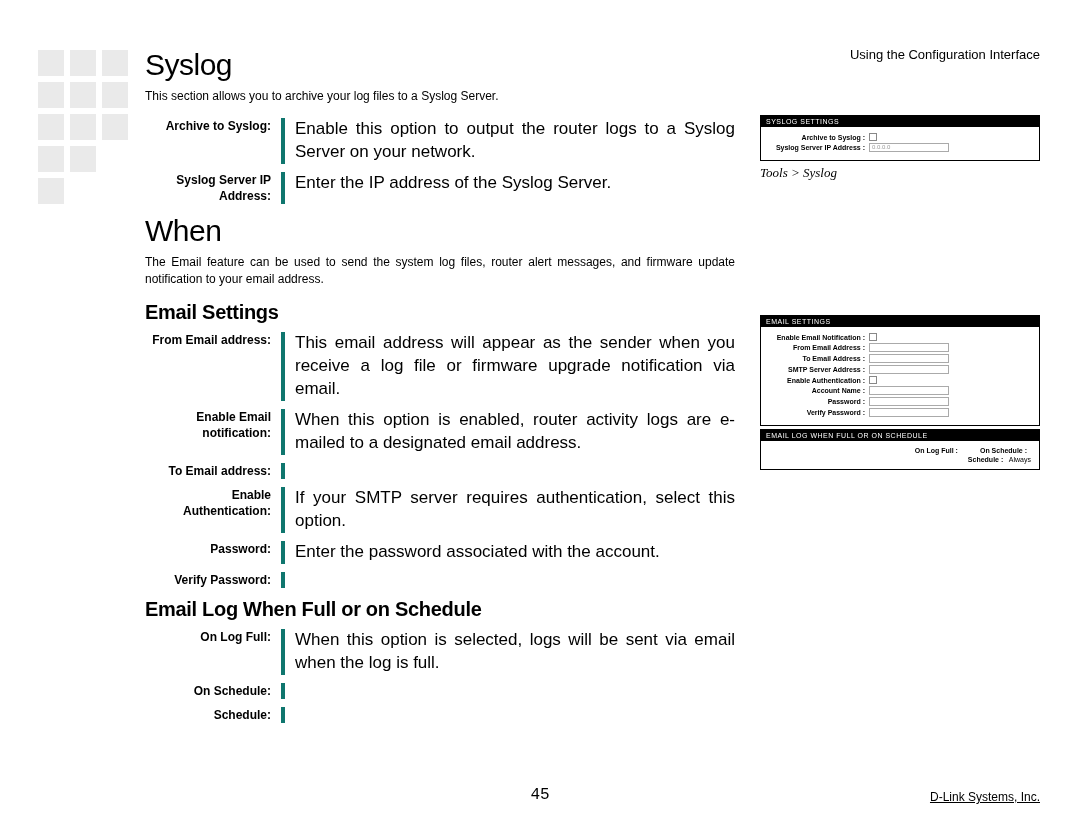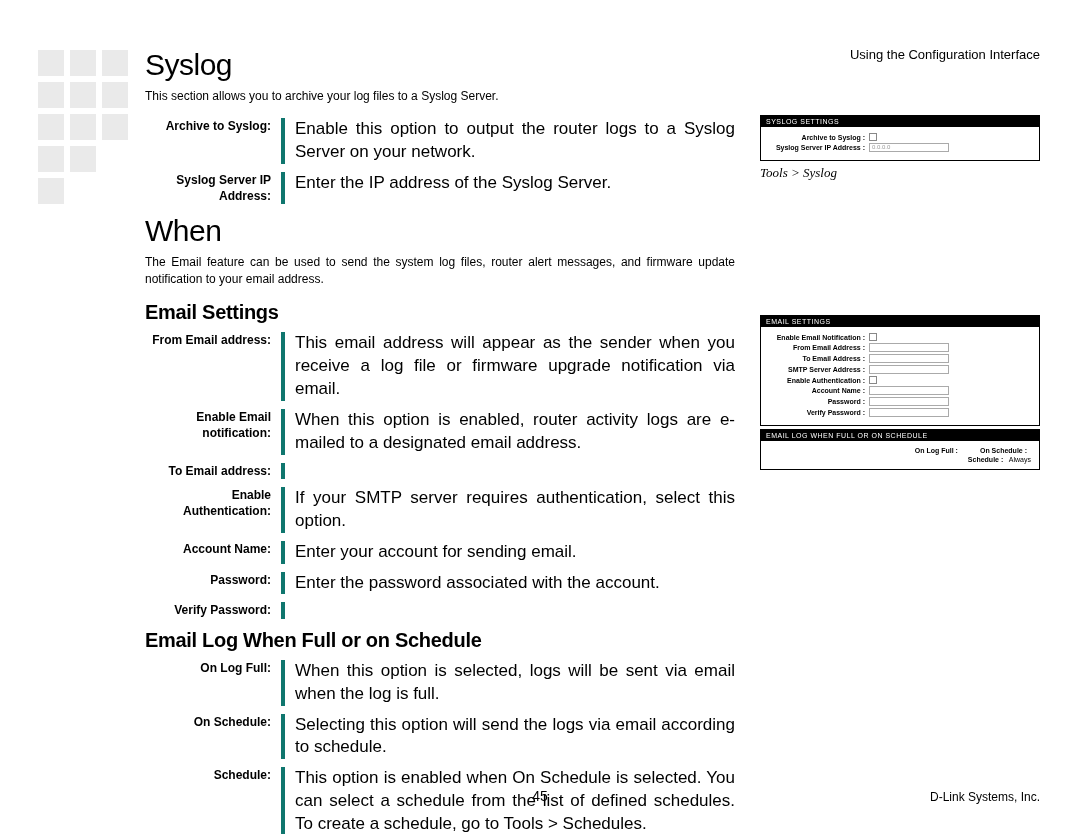--- a/index.html
+++ b/index.html
@@ -72,27 +72,29 @@
     padding-left: 10px;
     font-size: 17px;
     line-height: 1.35;
     text-align: justify;
   }
   .footer-pg {
     position: absolute;
     bottom: 30px;
     left: 50%;
     transform: translateX(-50%);
-    font-size: 14px;
+    font-size: 16px;
+    font-family: Liberation Mono, monospace;
   }
   .footer-right {
     position: absolute;
     bottom: 30px;
     right: 40px;
     font-size: 12px;
+    text-decoration: underline;
   }
   .fig {
     position: absolute;
     right: 40px;
     width: 280px;
   }
   .fig1 { top: 115px; }
   .fig2 { top: 315px; }
   .panel {
     border: 1px solid #000;
@@ -184,43 +186,37 @@
       <div class="defdesc">When this option is enabled, router activity logs are e-mailed to a designated email address.</div>
     </div>
   <div class="defrow">
       <div class="defterm">To Email address:</div>
     </div>
   <div class="defrow">
       <div class="defterm">Enable Authentication:</div>
       <div class="defdesc">If your SMTP server requires authentication, select this option.</div>
     </div>
   <div class="defrow">
-      <div class="defterm">Account Name:</div>
-      <div class="defdesc">Enter your account for sending email.</div>
-    </div>
-  <div class="defrow">
       <div class="defterm">Password:</div>
       <div class="defdesc">Enter the password associated with the account.</div>
     </div>
   <div class="defrow">
       <div class="defterm">Verify Password:</div>
     </div>
 
   <h2 class="subsection">Email Log When Full or on Schedule</h2>
   <div class="defrow">
       <div class="defterm">On Log Full:</div>
       <div class="defdesc">When this option is selected, logs will be sent via email when the log is full.</div>
     </div>
   <div class="defrow">
       <div class="defterm">On Schedule:</div>
-      <div class="defdesc">Selecting this option will send the logs via email according to schedule.</div>
     </div>
   <div class="defrow">
       <div class="defterm">Schedule:</div>
-      <div class="defdesc">This option is enabled when On Schedule is selected. You can select a schedule from the list of defined schedules. To create a schedule, go to Tools &gt; Schedules.</div>
     </div>
 
 </div>
 
 <div class="fig fig1">
   <div class="panel">
     <div class="panel-hdr">SYSLOG SETTINGS</div>
     <div class="panel-body">
       <div class="frow">
         <div class="flabel">Archive to Syslog :</div>

